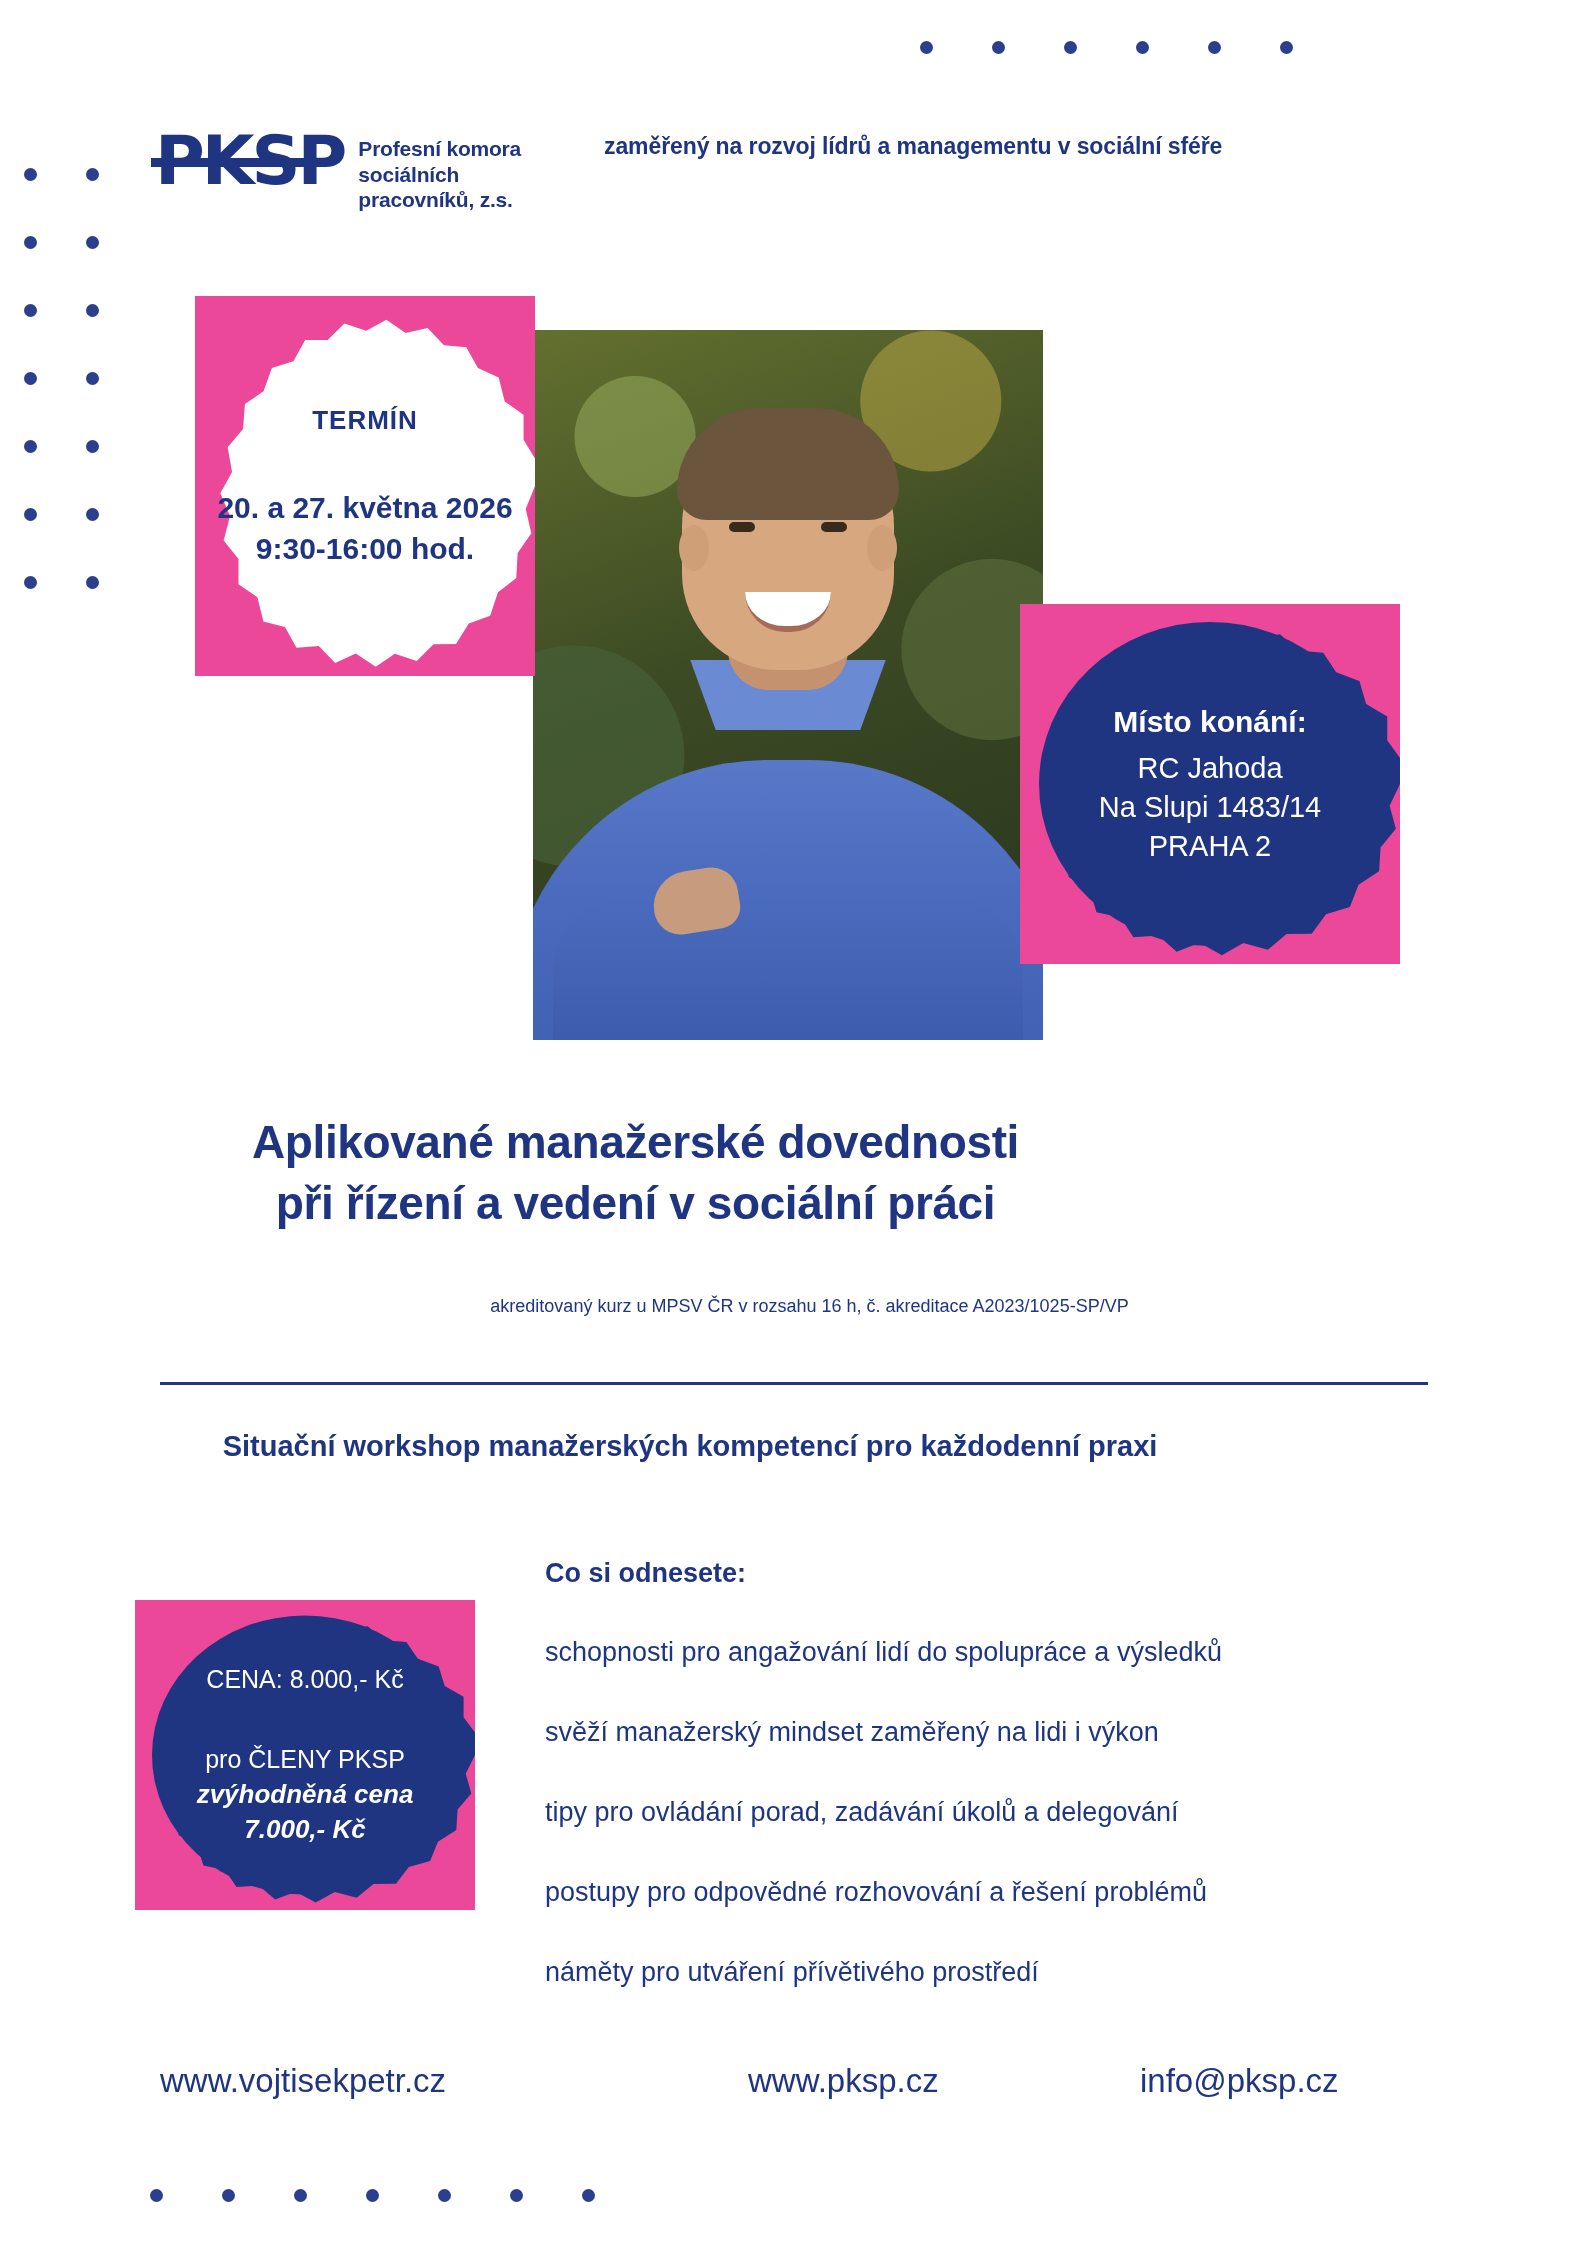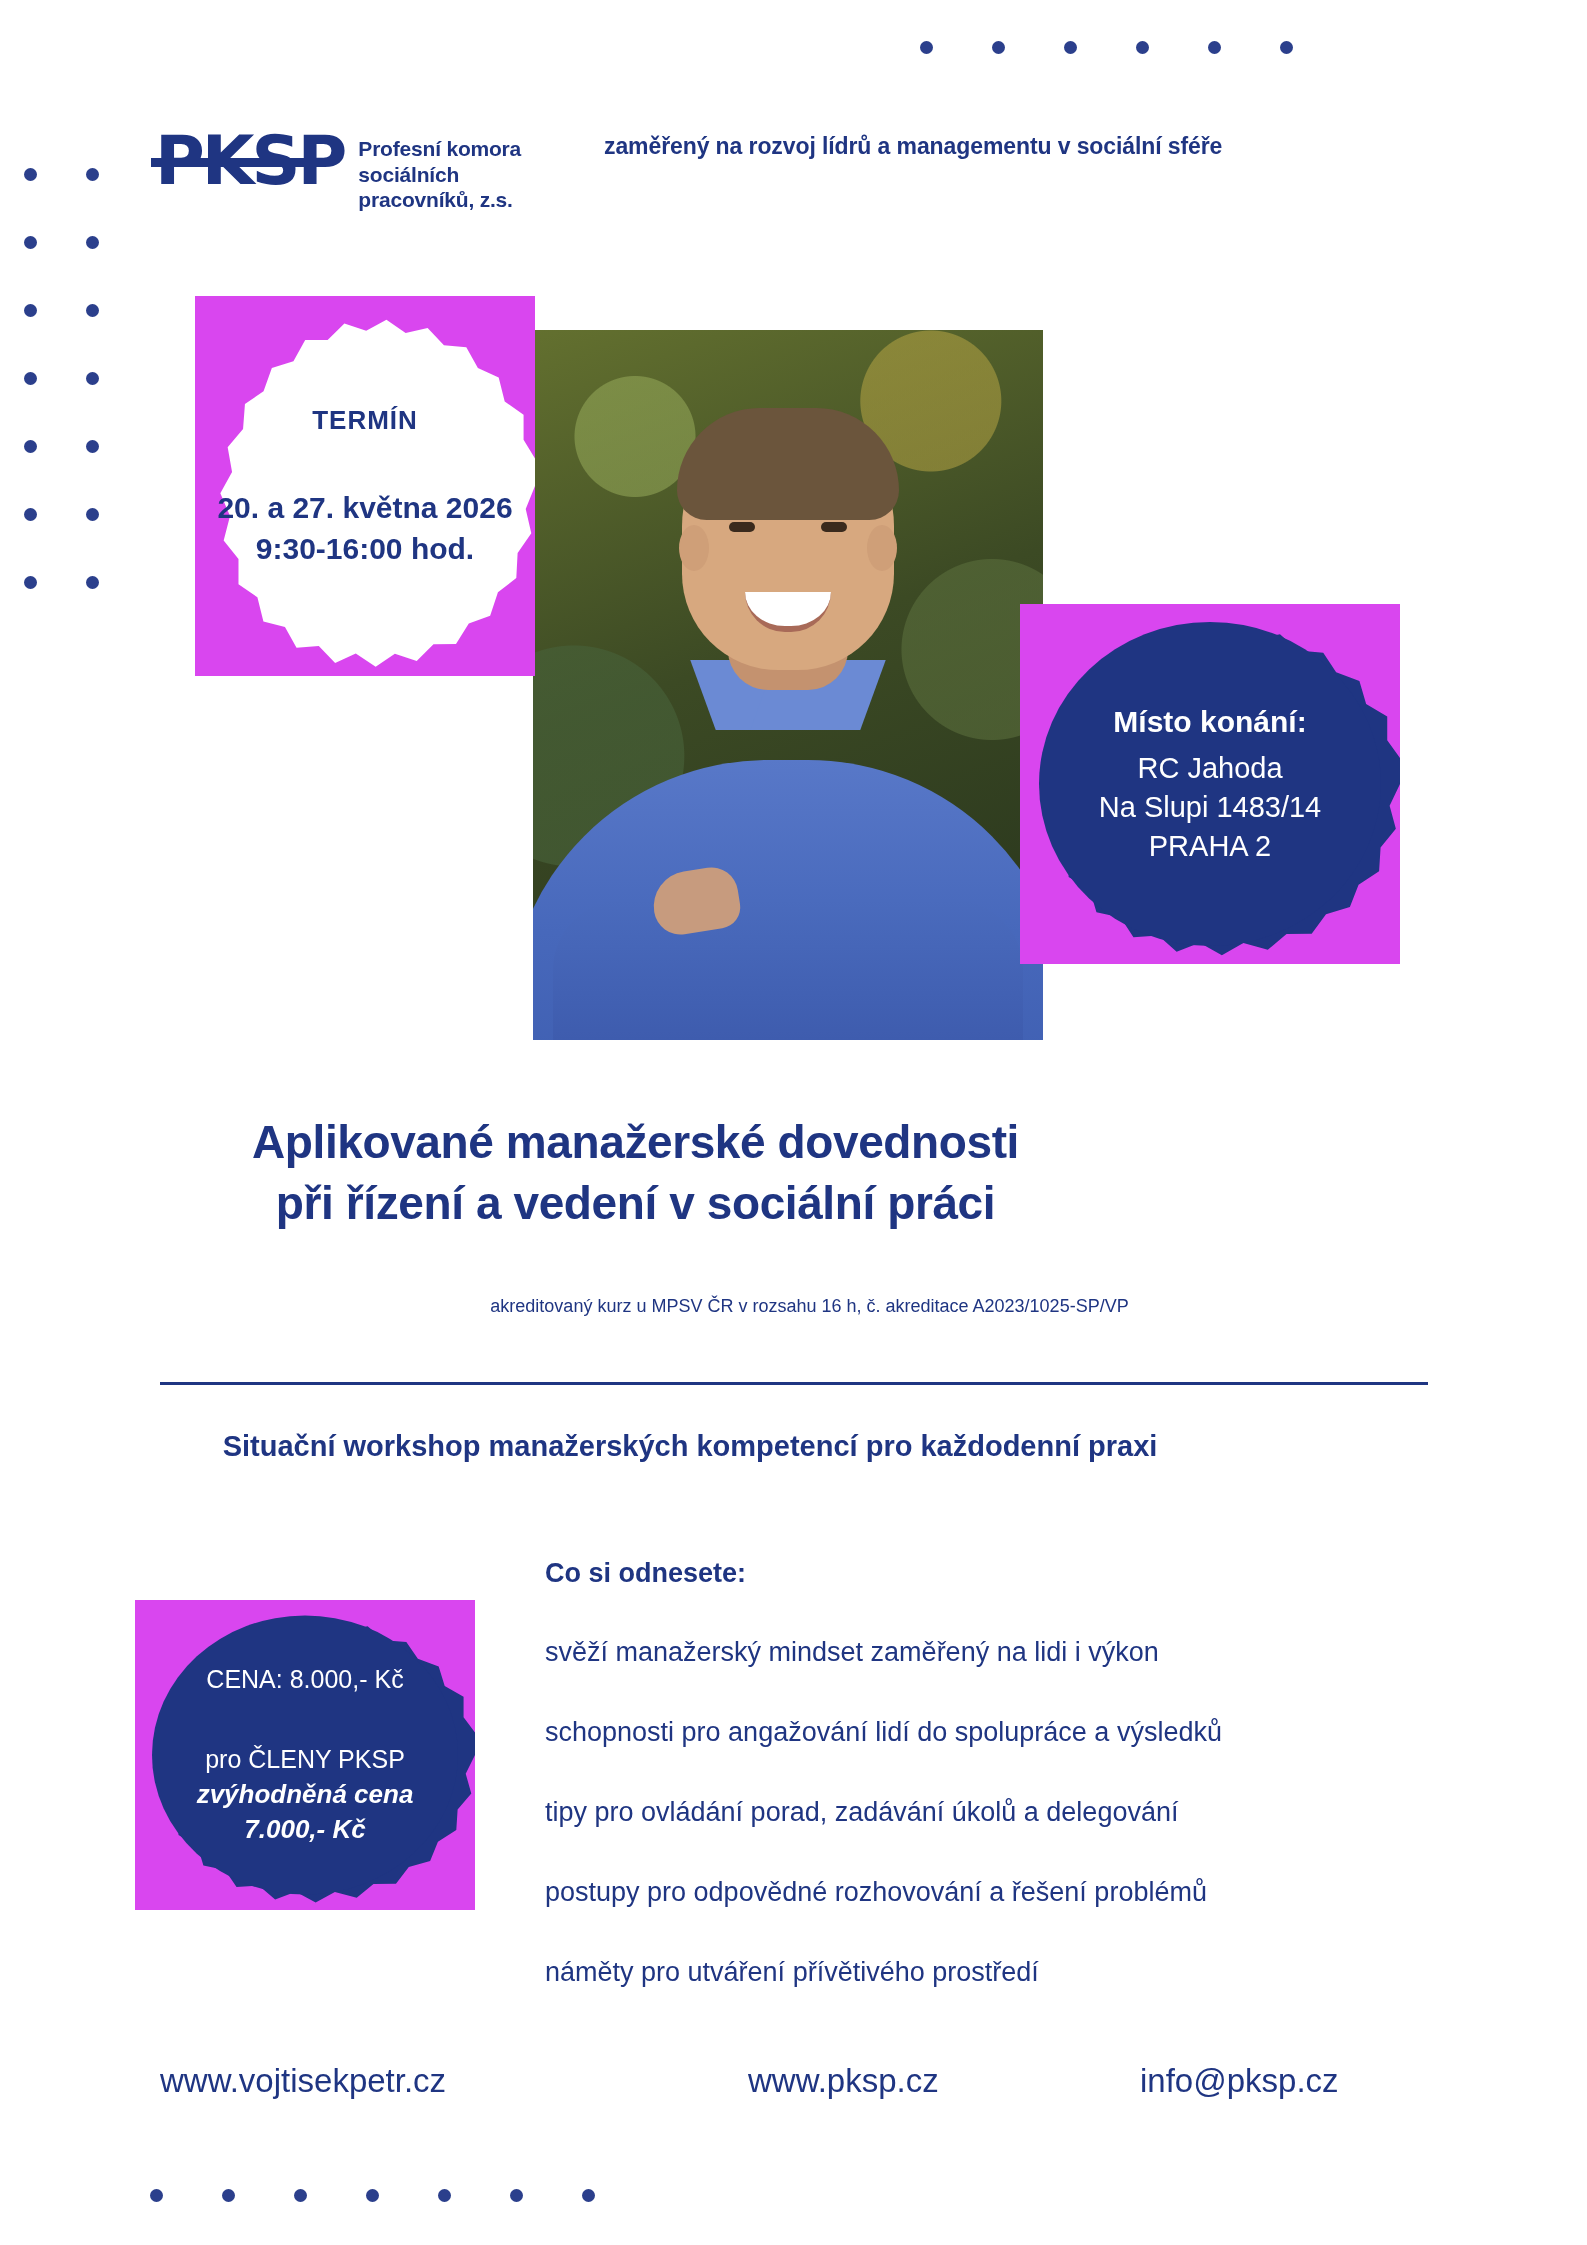--- a/index.html
+++ b/index.html
@@ -228,21 +228,21 @@
     width: 110px;
     height: 70px;
     background: #6b8ad4;
   }
   #photo .collar-l { left: 170px; transform: skewX(20deg); }
   #photo .collar-r { right: 170px; transform: skewX(-20deg); }
 
   
   .burst {
     position: absolute;
-    background: #d946ef;
+    background: #ec4899;
     display: flex;
     align-items: center;
     justify-content: center;
     text-align: center;
   }
   .burst-inner {
     position: absolute;
     inset: 0;
     background: #1f3582;
     clip-path: polygon(
@@ -541,22 +541,22 @@
   <div class="burst-content">
     <div id="price-main">CENA: 8.000,- Kč</div>
     <div id="price-members">pro ČLENY PKSP</div>
     <div id="price-discount">zvýhodněná cena</div>
     <div id="price-discount-value">7.000,- Kč</div>
   </div>
 </div>
 
 <div id="benefits">
   <div id="benefits-title">Co si odnesete:</div>
+  <div class="benefit-item">schopnosti pro angažování lidí do spolupráce a výsledků</div>
   <div class="benefit-item">svěží manažerský mindset zaměřený na lidi i výkon</div>
-  <div class="benefit-item">schopnosti pro angažování lidí do spolupráce a výsledků</div>
   <div class="benefit-item">tipy pro ovládání porad, zadávání úkolů a delegování</div>
   <div class="benefit-item">postupy pro odpovědné rozhovování a řešení problémů</div>
   <div class="benefit-item">náměty pro utváření přívětivého prostředí</div>
 </div>
 
 <div id="footer">
   <a class="footer-link" id="footer-web" href="#">www.vojtisekpetr.cz</a>
   <a class="footer-link" id="footer-pksp" href="#">www.pksp.cz</a>
   <a class="footer-link" id="footer-mail" href="#">info@pksp.cz</a>
 </div>

